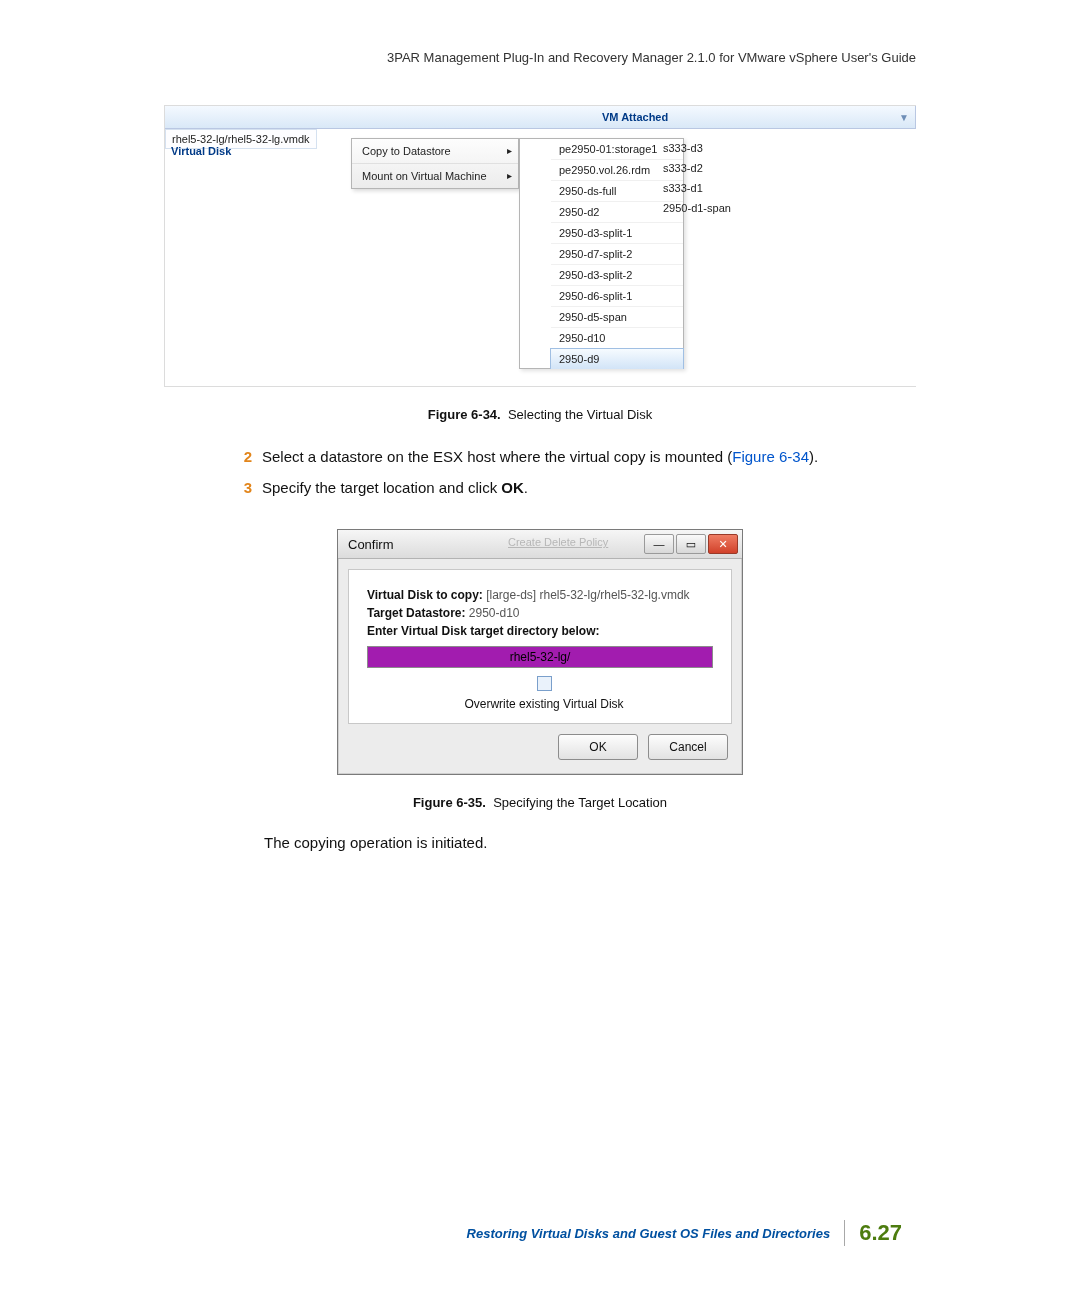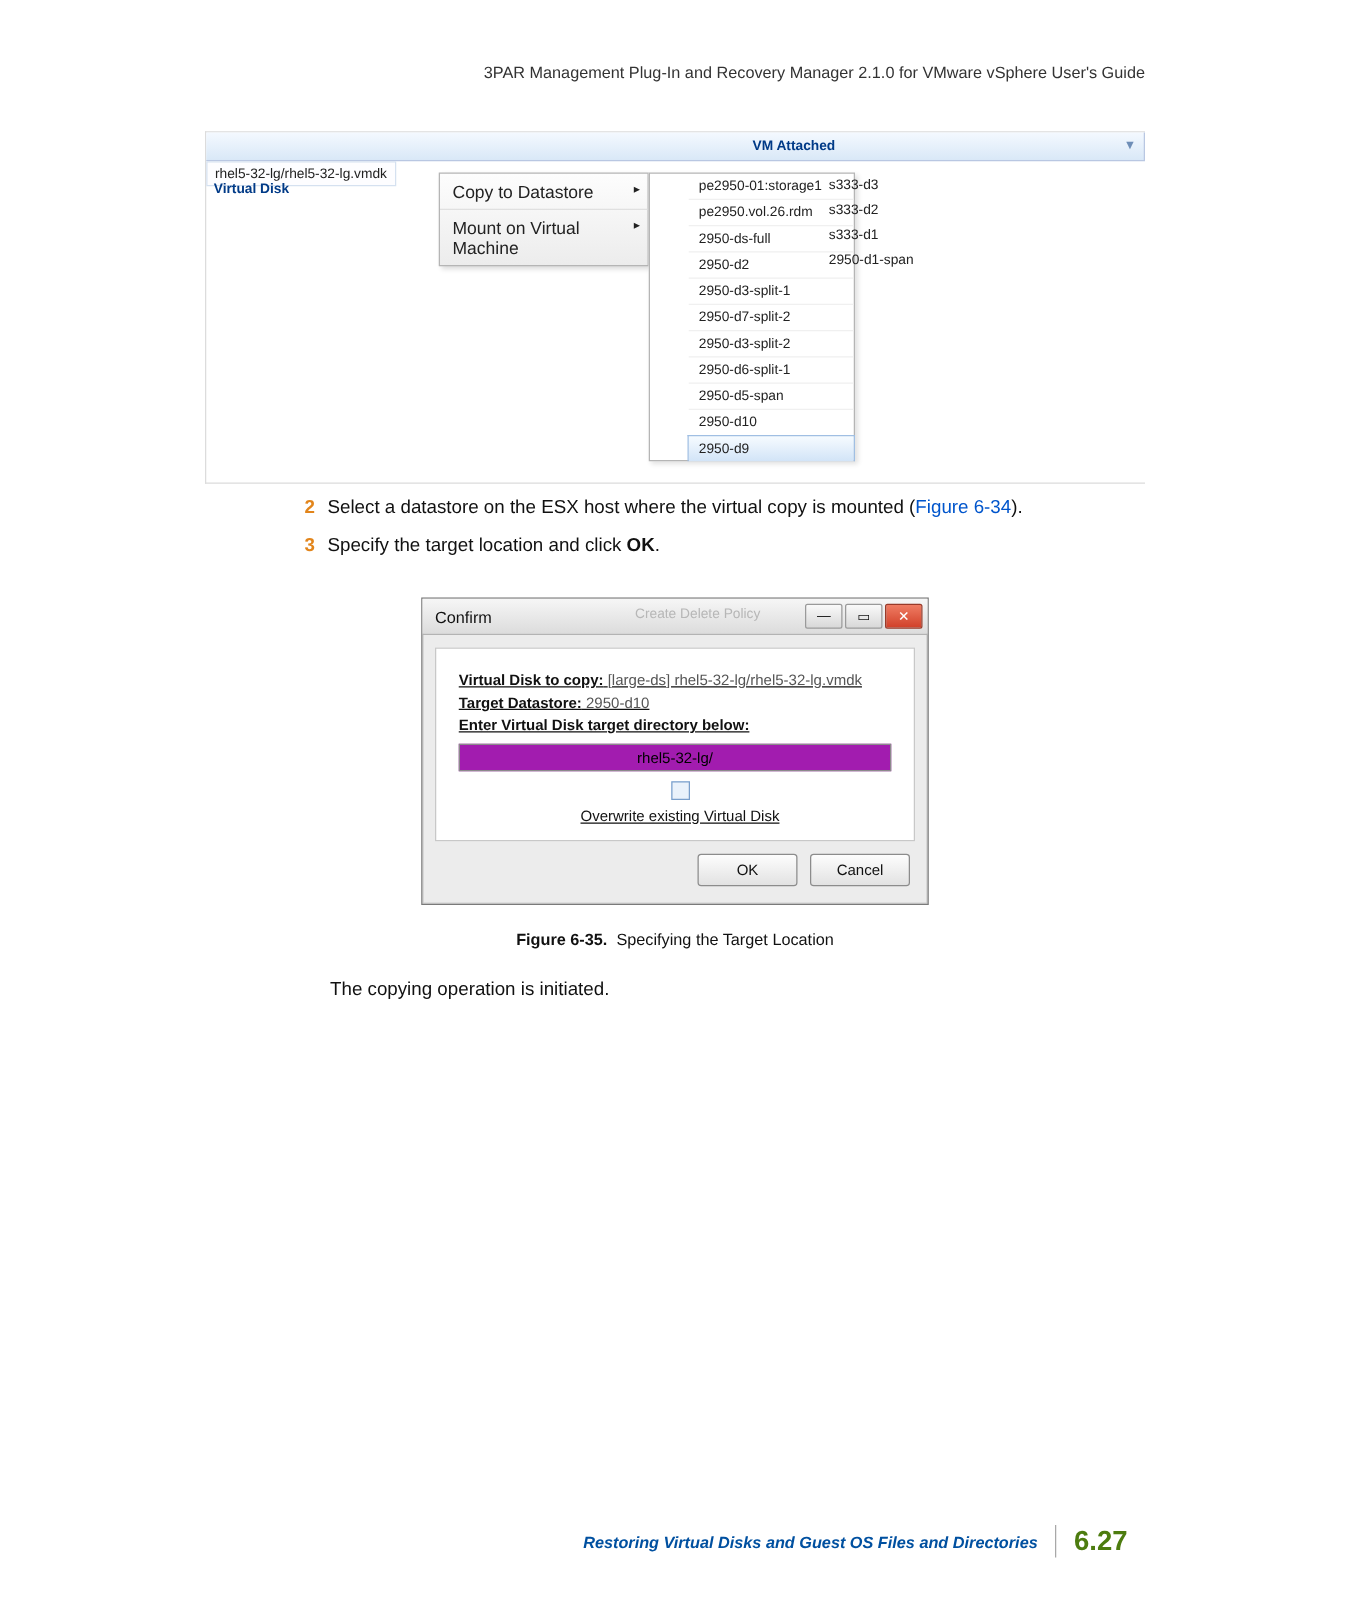--- a/index.html
+++ b/index.html
@@ -70,21 +70,21 @@
     position: absolute;
     left: 186px;
     top: 32px;
     width: 166px;
     border: 1px solid #b5b5b5;
     background: linear-gradient(#fdfdfd,#ececec);
     box-shadow: 2px 2px 4px rgba(0,0,0,0.15);
   }
   .context-menu div {
     padding: 6px 22px 6px 10px;
-    font-size: 14px;
+    font-size: 11px;
     border-bottom: 1px solid #e0e0e0;
     position: relative;
   }
   .context-menu div:last-child { border-bottom: none; }
   .context-menu .sub::after {
     content: "▸";
     position: absolute;
     right: 6px;
     top: 6px;
     font-size: 10px;
@@ -174,20 +174,21 @@
     padding: 0 4px 0 10px;
     font-size: 13px;
     position: relative;
   }
   .dlg-title .ghost {
     position: absolute;
     left: 170px;
     top: 6px;
     color: #b7b7b7;
     font-size: 11px;
+    text-decoration: underline;
   }
   .winbtns {
     margin-left: auto;
     display: flex;
     gap: 2px;
   }
   .winbtn {
     width: 28px;
     height: 18px;
     border: 1px solid #9a9a9a;
@@ -202,21 +203,20 @@
   .winbtn.close {
     background: linear-gradient(#ef7c63,#d1412a);
     color: #fff;
     border-color: #993a29;
   }
   .dlg-body {
     background: #fff;
     margin: 10px;
     border: 1px solid #c8c8c8;
     padding: 18px 18px 12px 18px;
-    text-decoration: underline;
   }
   .dlg-row { font-size: 12px; margin-bottom: 4px; }
   .dlg-row .lbl { font-weight: bold; }
   .dlg-row .val { color: #555; }
   .dir-input {
     width: 100%;
     box-sizing: border-box;
     height: 22px;
     border: 1px solid #8b8b8b;
     padding: 0 6px;
@@ -330,20 +330,23 @@
     </div>
 
     <div class="dslist2">
       <div>s333-d3</div>
       <div>s333-d2</div>
       <div>s333-d1</div>
       <div>2950-d1-span</div>
     </div>
   </div>
 
+  <div class="figure-caption">
+    <b>Figure 6-34.</b>&nbsp;&nbsp;<span>Selecting the Virtual Disk</span>
+  </div>
 
   <div class="step">
     <span class="num2">2</span><span>Select a datastore on the ESX host where the virtual copy is mounted (</span><span class="figref">Figure 6-34</span><span>).</span>
   </div>
   <div class="step">
     <span class="num3">3</span><span>Specify the target location and click </span><b>OK</b><span>.</span>
   </div>
 
   <div class="fig35-wrap">
     <div class="dlg">

